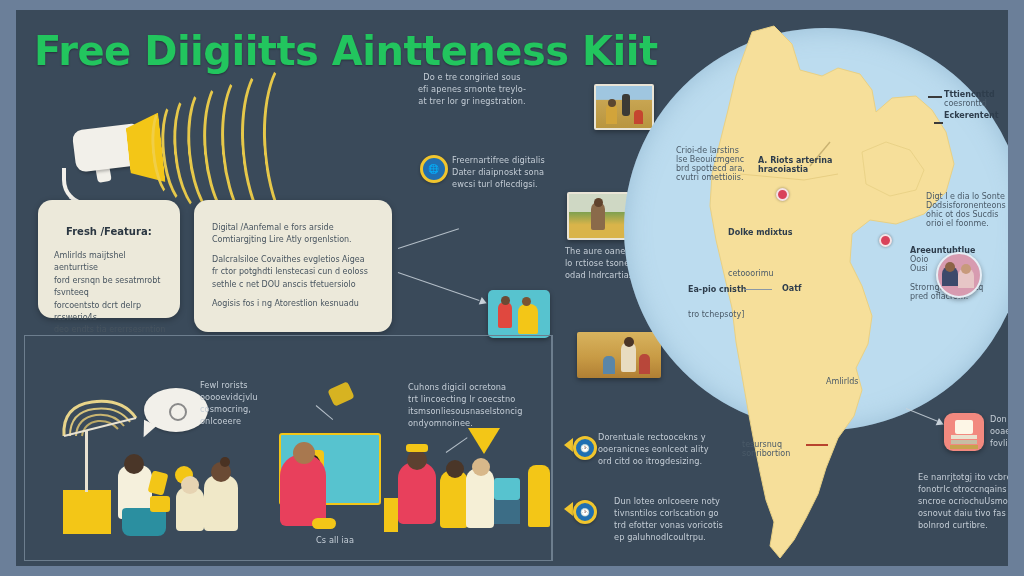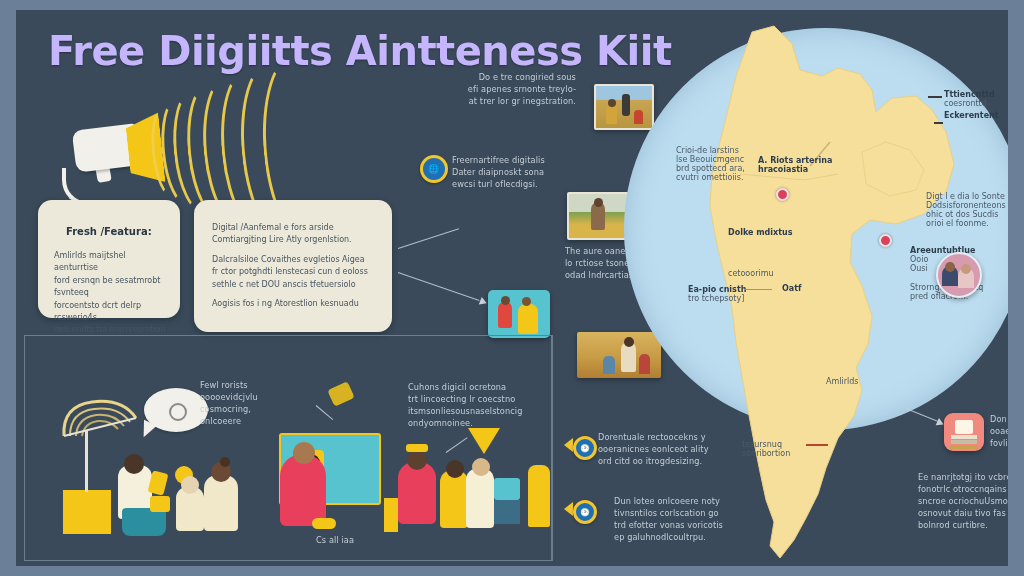--- a/index.html
+++ b/index.html
@@ -4,21 +4,21 @@
 <style>
   html,body{margin:0;padding:0;background:#6b7f99;}
   body{width:1024px;height:576px;overflow:hidden;font-family:"DejaVu Sans",sans-serif;}
 
   #poster{position:relative;width:1024px;height:576px;background:#6b7f99;box-sizing:border-box;}
 
   
   .canvas{position:absolute;left:16px;top:10px;width:992px;height:556px;background:#3a4a5a;overflow:hidden;}
 
   
-  .title{position:absolute;left:32px;top:18px;font-size:40px;font-weight:bold;color:#c4b5fd;
+  .title{position:absolute;left:18px;top:18px;font-size:40px;font-weight:bold;color:#22c55e;
          letter-spacing:-0.5px;font-family:"DejaVu Sans",sans-serif;text-shadow:0 1px 2px rgba(0,0,0,.35);
          filter:blur(.25px);white-space:nowrap;}
 
   
   .megaphone{position:absolute;left:40px;top:62px;width:250px;height:140px;}
   .mg-body{position:absolute;left:18px;top:55px;width:64px;height:42px;background:#f2f0ea;
            border-radius:10px 4px 4px 10px;transform:rotate(-7deg);box-shadow:1px 2px 3px rgba(0,0,0,.25);}
   .mg-handle{position:absolute;left:40px;top:88px;width:14px;height:22px;background:#f2f0ea;
              border-radius:4px;transform:rotate(-10deg);}
   .mg-cord{position:absolute;left:6px;top:96px;width:48px;height:34px;border:4px solid #f2f0ea;
@@ -96,21 +96,21 @@
       <div class="wave" style="left:96px;top:34px;width:26px;height:86px;"></div>
       <div class="wave" style="left:106px;top:26px;width:34px;height:102px;"></div>
       <div class="wave" style="left:118px;top:18px;width:42px;height:118px;"></div>
       <div class="wave" style="left:132px;top:10px;width:50px;height:134px;"></div>
       <div class="wave" style="left:148px;top:2px;width:58px;height:150px;"></div>
       <div class="wave" style="left:166px;top:-6px;width:66px;height:166px;"></div>
       <div class="wave" style="left:186px;top:-14px;width:74px;height:182px;"></div>
       <div class="wave" style="left:208px;top:-22px;width:82px;height:198px;"></div>
     </div>
 
-    <div class="txt" style="left:400px;top:62px;width:160px;text-align:right;">
+    <div class="txt" style="left:376px;top:62px;width:160px;text-align:center;">
       <div>Do e tre congiried sous</div>
       <div>efi apenes srnonte treylo-</div>
       <div>at trer lor gr inegstration.</div>
     </div>
 
     <div class="badge" style="left:404px;top:145px;width:22px;height:22px;">
       <div class="glyph">🌐</div>
     </div>
     <div class="txt" style="left:436px;top:145px;width:120px;">
       <div>Freernartifree digitalis</div>
@@ -227,21 +227,21 @@
       <div>hracoiastia</div>
     </div>
 
     <div class="maplabel" style="left:700px;top:218px;width:90px;padding-left:12px;">
       <div>Dolke mdixtus</div>
       <div class="maplabel sub" style="position:static;margin-top:32px;">cetooorimu</div>
     </div>
 
     <div class="maplabel" style="left:672px;top:275px;width:88px;">
       <div>Ea-pio cnisth</div>
-      <div class="maplabel sub" style="position:static;">tro tchepsoty]</div>
+      <div class="maplabel sub" style="position:static;margin-top:16px;">tro tchepsoty]</div>
     </div>
     <div class="leader" style="left:728px;top:279px;width:28px;"></div>
 
     <div class="maplabel" style="left:766px;top:274px;">
       <div>Oatf</div>
     </div>
 
     <div class="maplabel sub" style="left:810px;top:367px;">
       <div>Amlirlds</div>
     </div>

